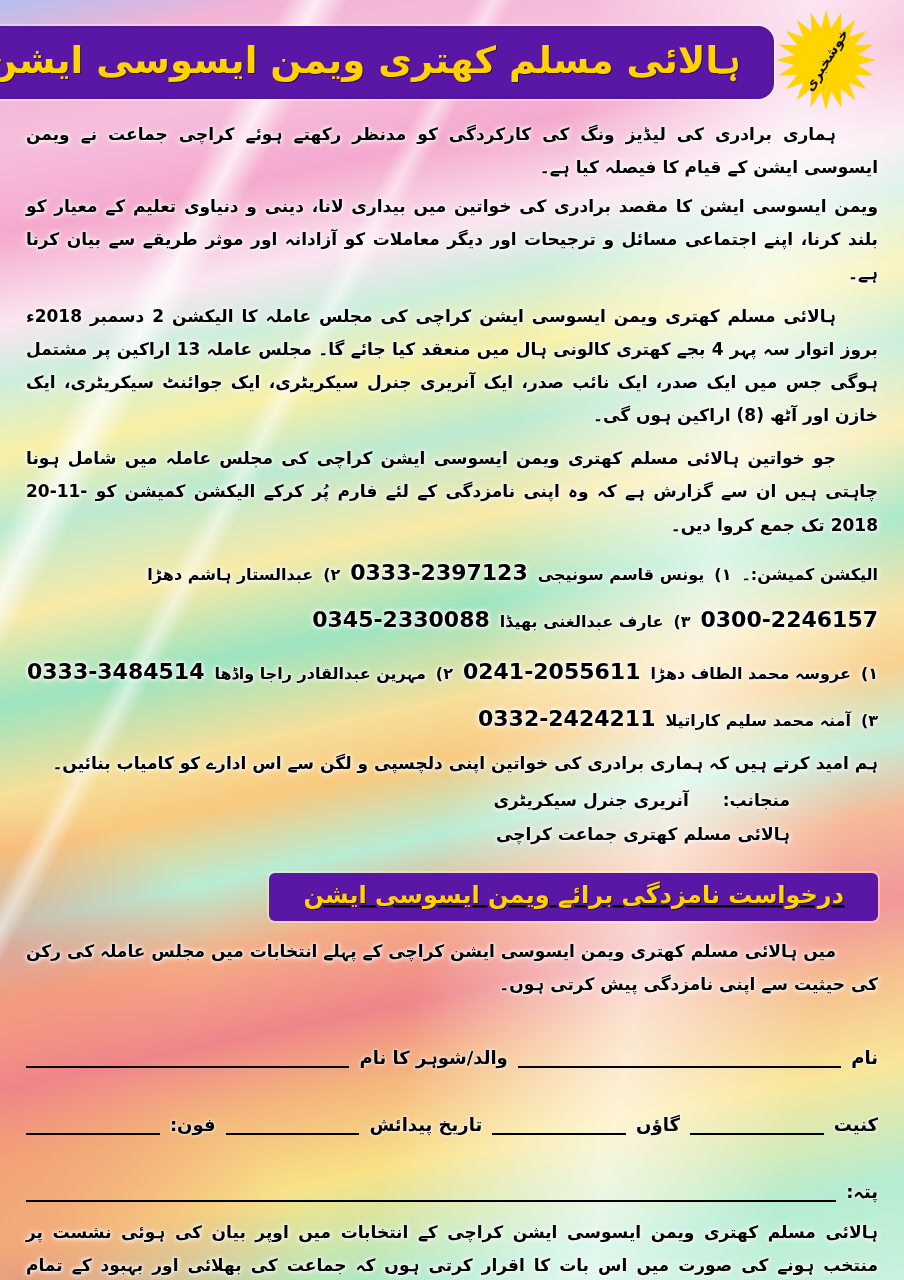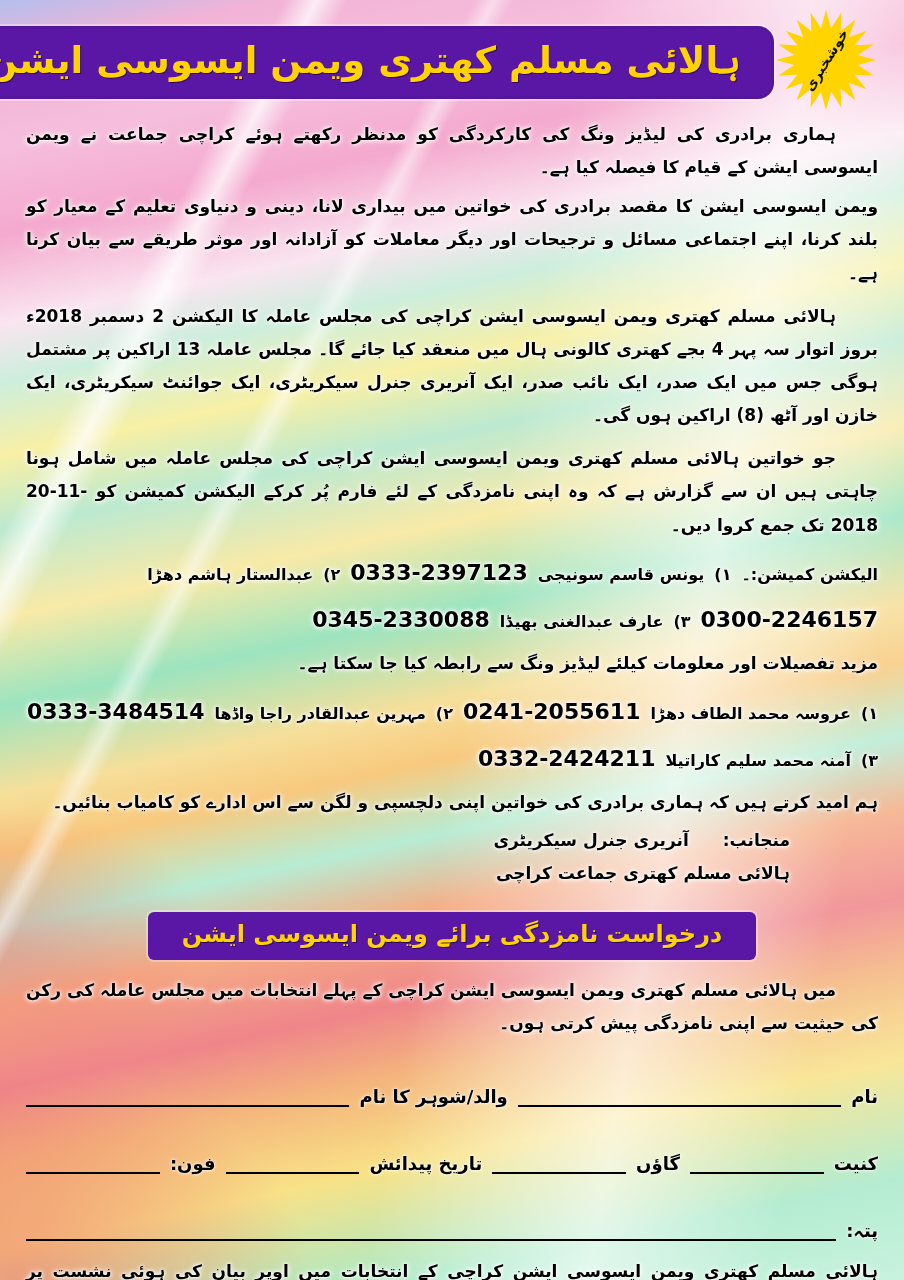--- a/index.html
+++ b/index.html
@@ -64,21 +64,21 @@
   .mt6 { margin-top:6px; } .mt10 { margin-top:10px; } .mt14 { margin-top:14px; }
 
   .phone { font-family:"DejaVu Sans", sans-serif; font-weight:800; font-size:22px; white-space:nowrap; }
   .members-line { display:flex; flex-wrap:wrap; align-items:baseline; gap: 4px 10px; font-size:16px; }
   .members-line .txt-frag { white-space:nowrap; }
 
   .from-block { width:fit-content; margin-left:auto; margin-right:88px; margin-top:4px; }
   .from-row { display:flex; gap:34px; }
 
   
-  .form-title-wrap { display:flex; justify-content:center; margin-top:22px; }
+  .form-title-wrap { display:flex; justify-content:flex-start; margin-top:22px;text-decoration:underline; }
   .form-title {
     background: var(--title-bg,#5a17a5);
     border-radius: 6px;
     box-shadow: 0 0 0 2px rgba(255,255,255,.3);
     padding: 8px 34px 12px 34px;
     color: var(--title-text,#ffd200);
     font-size: 24px; font-weight:800; white-space:nowrap;
     text-shadow: 1px 1px 0 #2d0a55;
   }
   .field-row { display:flex; align-items:flex-end; gap:10px; margin-top:46px; font-weight:700; font-size:18px;
@@ -120,21 +120,20 @@
       <span class="txt-frag">۱)</span>
       <span class="txt-frag">یونس قاسم سونیجی</span>
       <bdi dir="ltr" class="phone">0333-2397123</bdi>
       <span class="txt-frag">۲)</span>
       <span class="txt-frag">عبدالستار ہاشم دھڑا</span>
       <bdi dir="ltr" class="phone">0300-2246157</bdi>
       <span class="txt-frag">۳)</span>
       <span class="txt-frag">عارف عبدالغنی بھیڈا</span>
       <bdi dir="ltr" class="phone">0345-2330088</bdi>
     </div>
-    <p class="txt mt6">مزید تفصیلات اور معلومات کیلئے لیڈیز ونگ سے رابطہ کیا جا سکتا ہے۔</p>
 
     <div class="txt members-line mt10">
       <span class="txt-frag">۱)</span>
       <span class="txt-frag">عروسہ محمد الطاف دھڑا</span>
       <bdi dir="ltr" class="phone">0241-2055611</bdi>
       <span class="txt-frag">۲)</span>
       <span class="txt-frag">مہرین عبدالقادر راجا واڈھا</span>
       <bdi dir="ltr" class="phone">0333-3484514</bdi>
       <span class="txt-frag">۳)</span>
       <span class="txt-frag">آمنہ محمد سلیم کاراتیلا</span>

